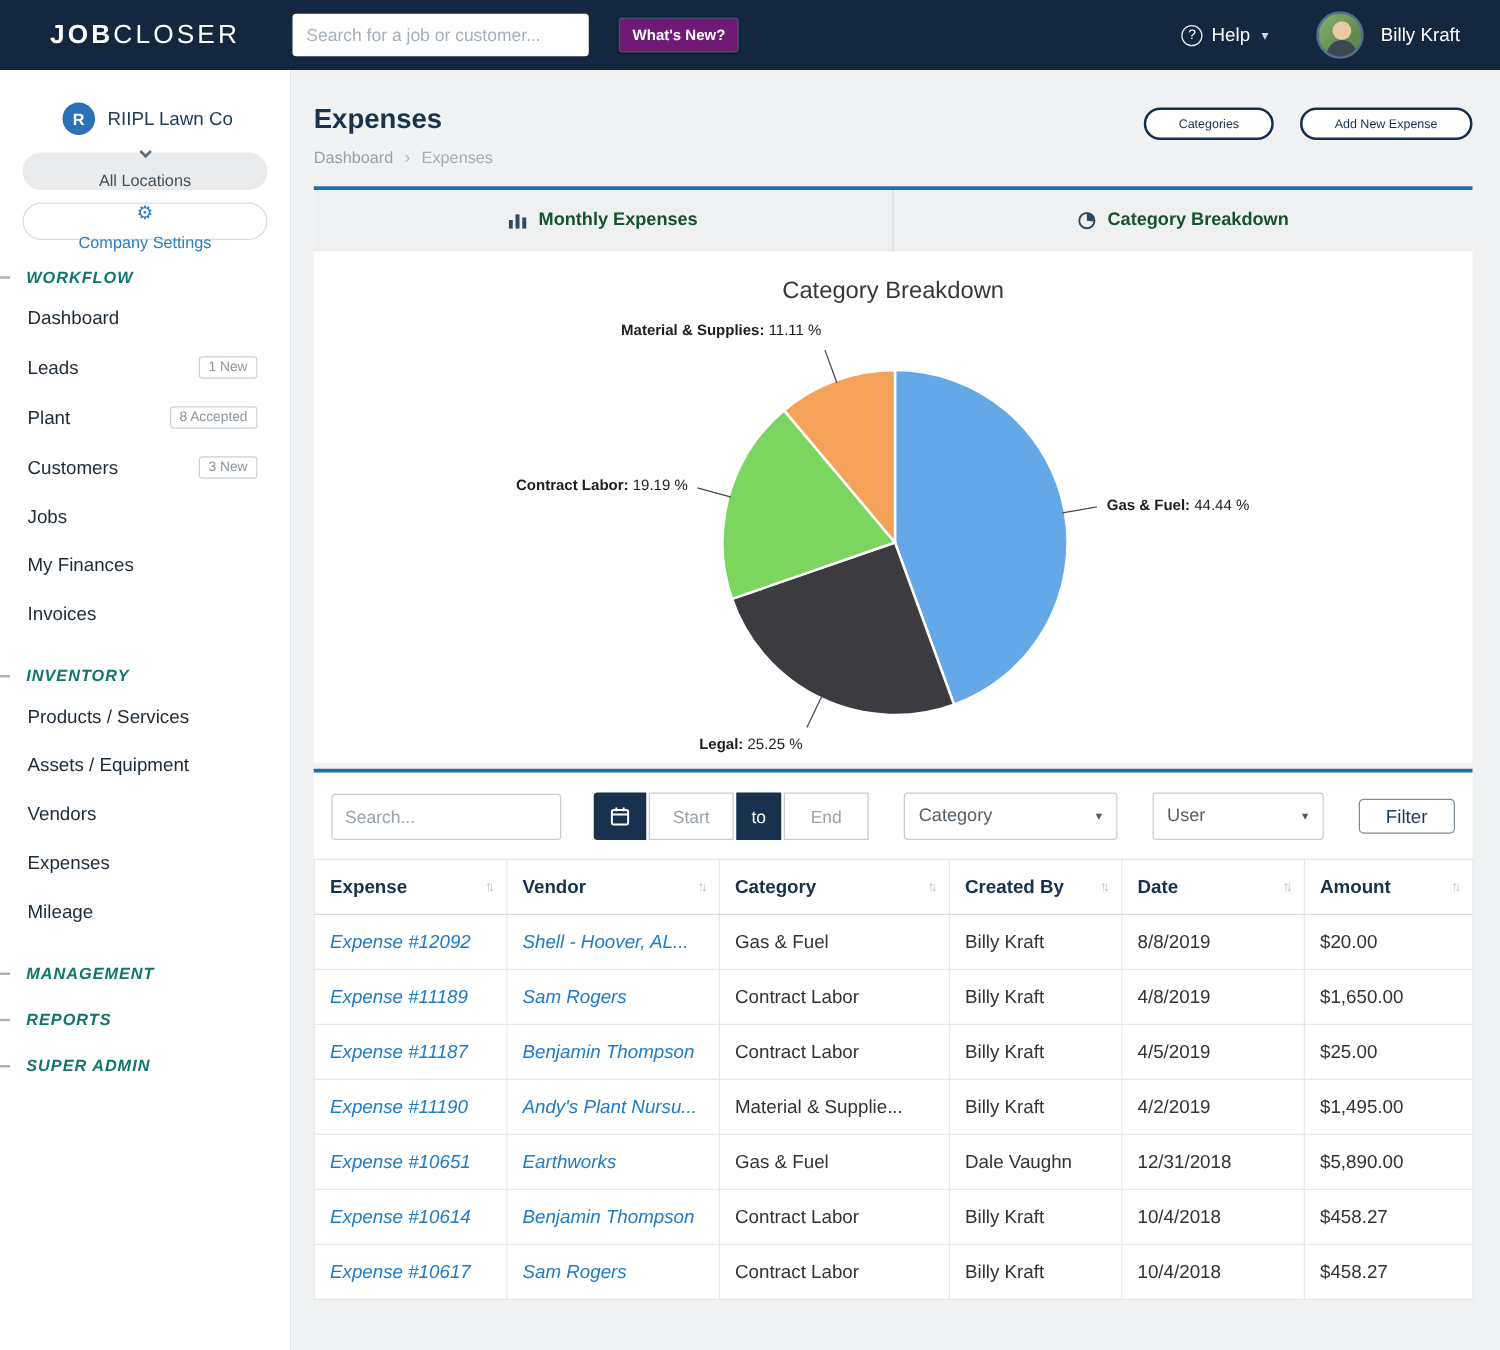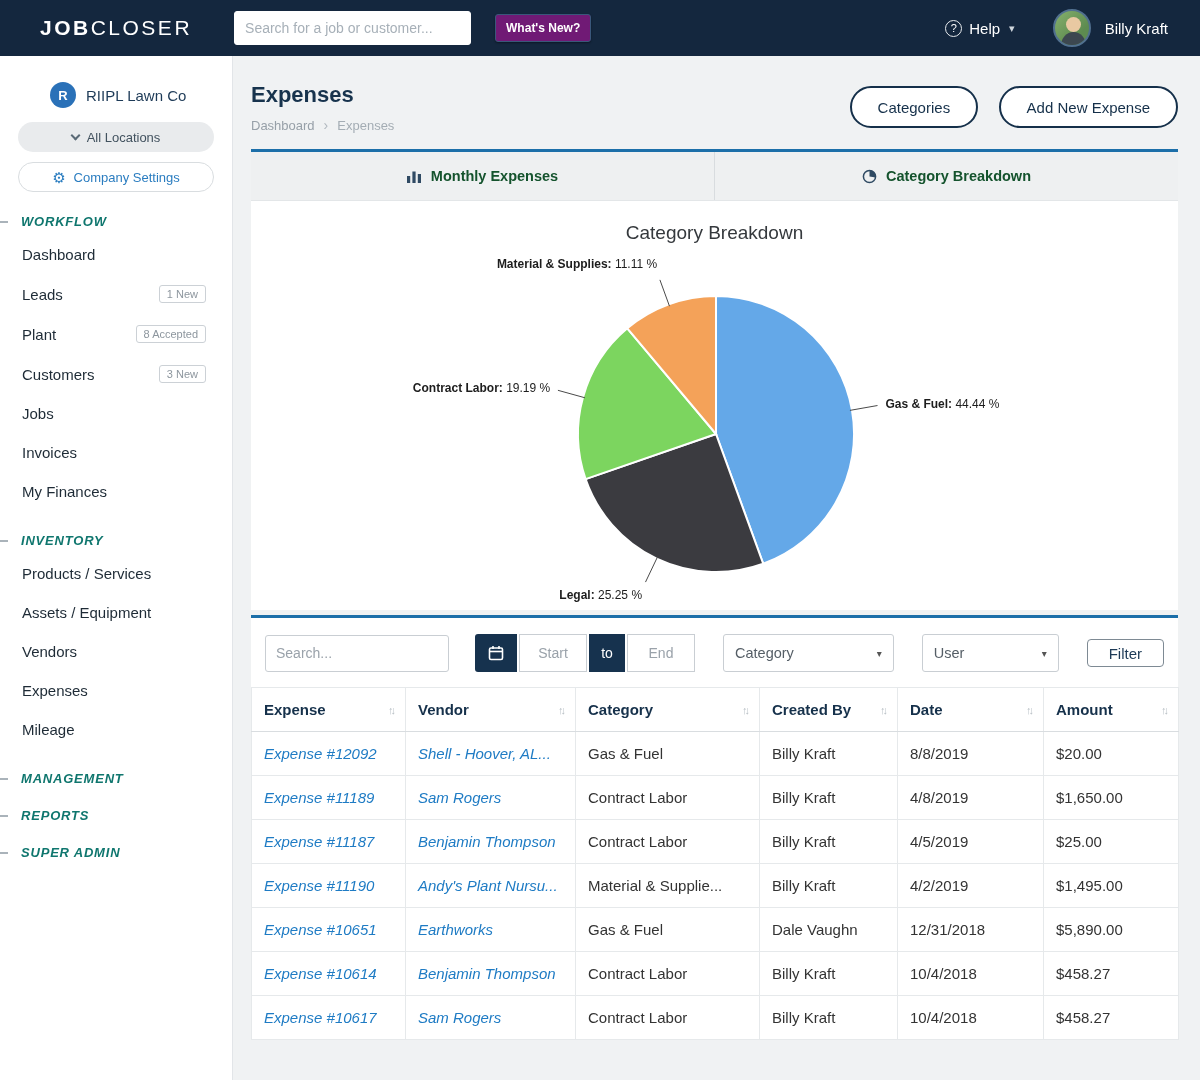--- a/index.html
+++ b/index.html
@@ -24,41 +24,41 @@
 
   
   .app { display:flex; height:1024px; }
   .sidebar { width:233px; background:#fff; border-right:1px solid #e2e5e8; flex:0 0 233px; }
   .main { flex:1; background:#f0f2f3; overflow:hidden; }
 
   
   .company-row { display:flex; align-items:center; gap:10px; margin:26px 0 0 50px; cursor:pointer; }
   .company-logo { width:26px; height:26px; border-radius:50%; background:#2a71b8; color:#fff; font-size:13px; font-weight:700; display:flex; align-items:center; justify-content:center; }
   .company-name { font-size:15px; color:#1d3a57; font-weight:500; }
-  .pill { margin:14px 18px 0; height:30px; border-radius:16px; display:flex; align-items:center; justify-content:center; gap:8px; font-size:13px; cursor:pointer; }
+  .pill { margin:14px 18px 0; height:30px; border-radius:16px; display:flex; align-items:center; justify-content:space-between; gap:8px; font-size:13px; cursor:pointer;flex-direction:column; }
   .locations { background:#e9ebed; color:#42525f; }
   .settings { background:#fff; border:1px solid #d9dde0; color:#2b7dc0; margin-top:10px; }
   .chev { width:7px; height:7px; border-left:2px solid #5a6a76; border-bottom:2px solid #5a6a76; transform:rotate(-45deg); margin-top:-4px; }
   .gear { font-size:15px; line-height:1; }
   .side-sections { margin-top:12px; }
   .sec-head { display:flex; align-items:center; margin:22px 0 6px 0; cursor:pointer; }
   .sec-dash { width:8px; height:2px; background:#aab3ba; margin-right:13px; }
   .sec-label { font-size:13px; font-weight:700; color:#0f766e; letter-spacing:.8px;font-style:italic; }
   .side-item { display:flex; align-items:center; justify-content:space-between; padding:11px 26px 11px 22px; font-size:15px; color:#1e2b36; cursor:pointer; }
   .side-badge { font-size:11px; color:#8d969e; border:1px solid #ccd1d6; border-radius:3px; padding:2px 7px; background:#fff; white-space:nowrap; }
 
   
   .main-header { padding:26px 22px 16px 18px; display:flex; justify-content:space-between; align-items:flex-start; }
   .page-title { font-size:22px; font-weight:700; color:#17334d; }
   .breadcrumb { margin-top:9px; font-size:13px; color:#97a0a8; display:flex; align-items:center; }
   .bc-link { cursor:pointer; }
   .bc-chev { margin:0 9px; color:#b0b8bf; font-size:14px; }
   .bc-current { color:#a4adb4; }
   .header-actions { margin-top:4px; }
-  .pill-btn { height:42px; padding:0 26px; border-radius:22px; border:2px solid #15304a; background:#fff; color:#15304a; font-size:15px; margin-left:16px; cursor:pointer; font-family:"Liberation Sans",sans-serif; }
+  .pill-btn { height:26px; padding:0 26px; border-radius:22px; border:2px solid #15304a; background:#fff; color:#15304a; font-size:10px; margin-left:16px; cursor:pointer; font-family:"Liberation Sans",sans-serif; }
 
   
   .card { margin:0 22px 0 18px; border-top:3px solid #1c6fa9; background:#fff; }
   .table-card { margin-top:5px; }
 
   
   .tab-bar { display:flex; background:#eef0f1; height:49px; border-bottom:1px solid #e3e6e8; }
   .tab { flex:1; display:flex; align-items:center; justify-content:center; gap:9px; font-size:14.5px; color:#14532d; font-weight:700; cursor:pointer; }
   .tab + .tab { border-left:1px solid #d8dcdf; }
 
@@ -143,24 +143,24 @@
             <span class="side-badge">8 Accepted</span>
           </div>
           <div class="side-item">
             <span>Customers</span>
             <span class="side-badge">3 New</span>
           </div>
           <div class="side-item">
             <span>Jobs</span>
           </div>
           <div class="side-item">
+            <span>My Finances</span>
+          </div>
+          <div class="side-item">
             <span>Invoices</span>
-          </div>
-          <div class="side-item">
-            <span>My Finances</span>
           </div>
         </div>
         <div class="side-section">
           <div class="sec-head">
             <span class="sec-dash"></span>
             <span class="sec-label">INVENTORY</span>
           </div>
           <div class="side-item">
             <span>Products / Services</span>
           </div>

